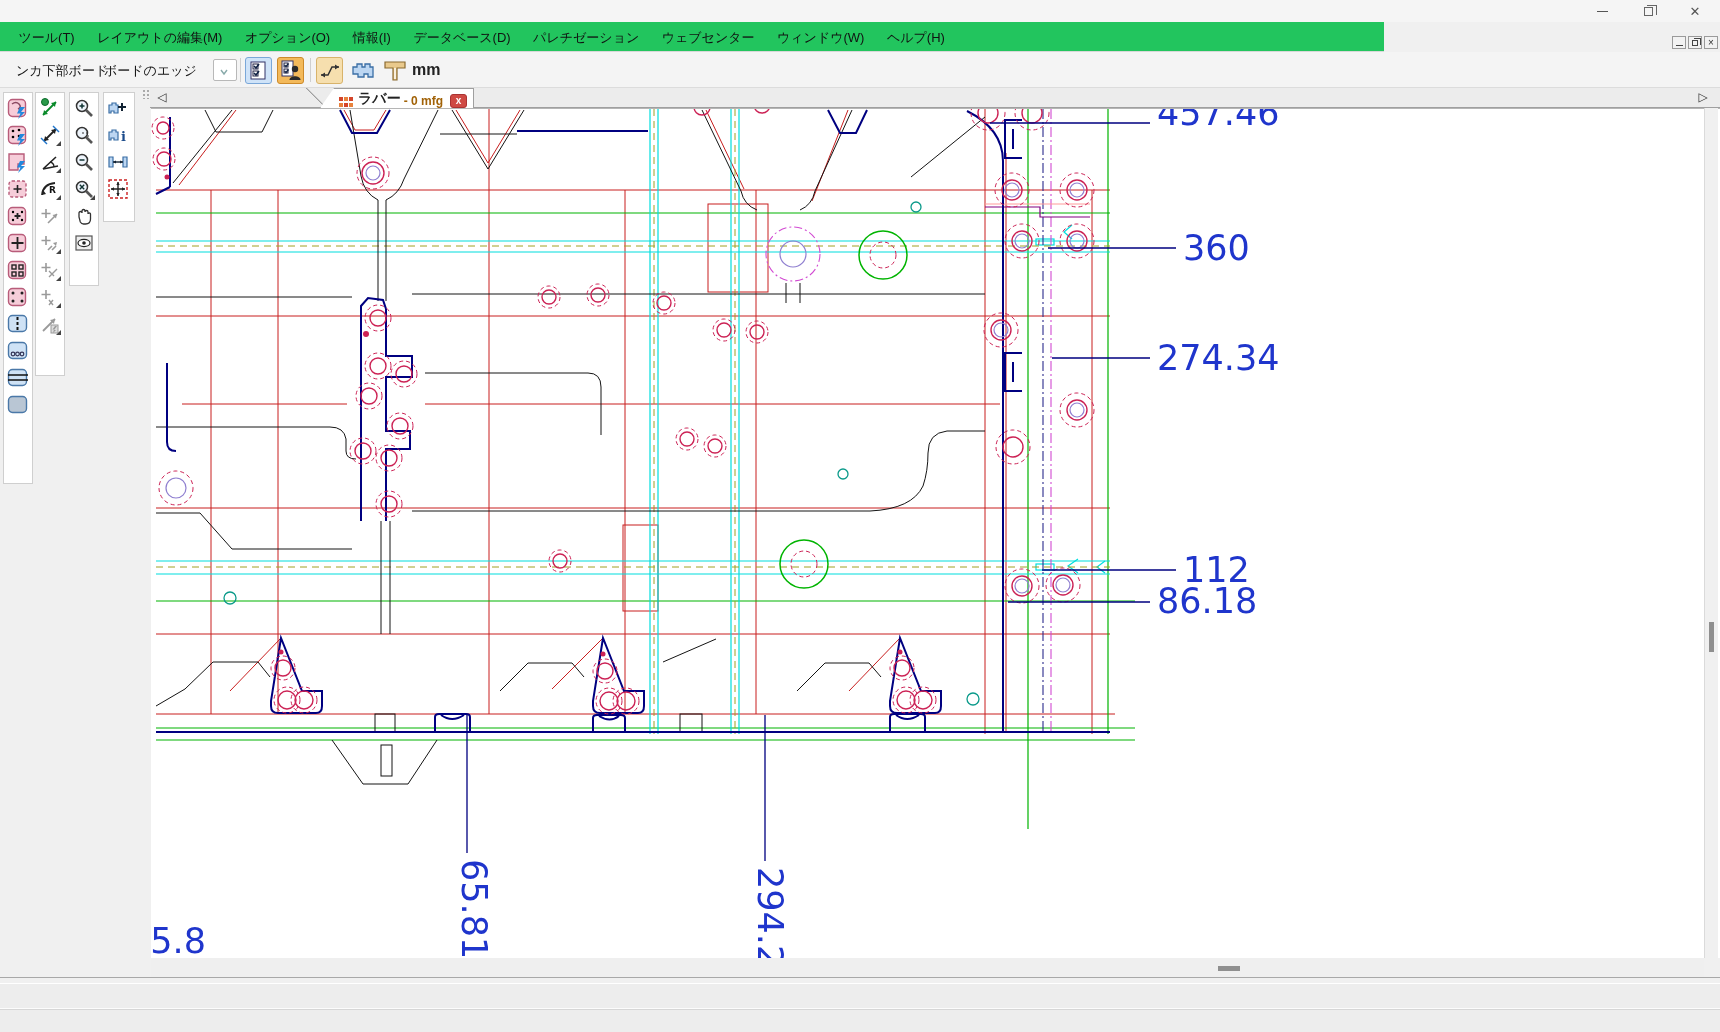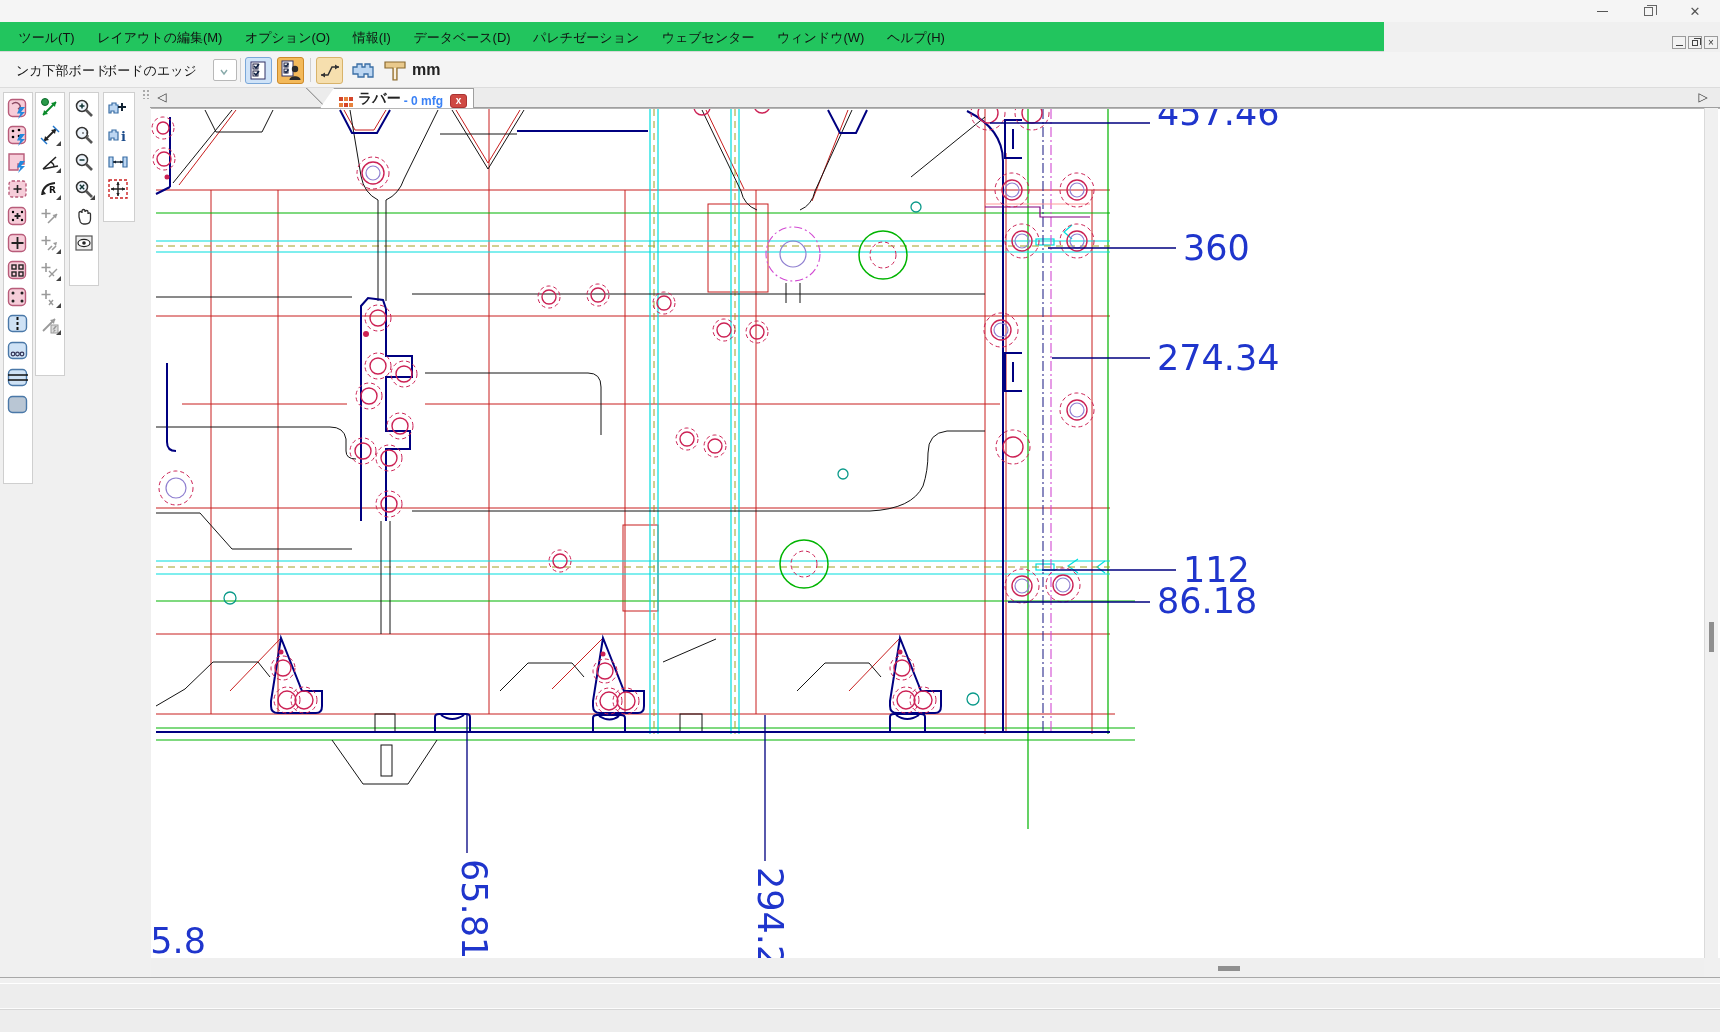--- a/index.html
+++ b/index.html
@@ -38,21 +38,21 @@
   .pbtn { width:26px; height:27px; display:flex; align-items:center; justify-content:center; }
 
   
   #tabbar { left:150px; top:88px; width:1570px; height:20px; background:#ececec; border-bottom:1px solid #9f9f9f; }
   .nav-arrow { position:absolute; top:2px; font-size:12px; color:#333; width:16px; text-align:center; }
   #doc-tab { position:absolute; left:170px; top:0px; height:20px; background:#fff; border:1px solid #9f9f9f; border-bottom:none;
              display:flex; align-items:flex-end; padding:0 6px 0 18px; clip-path:polygon(14px 0,100% 0,100% 100%,0 100%); }
   #tab-slant { position:absolute; left:156px; top:0; width:20px; height:20px;
                background:linear-gradient(to top right,transparent 48%,#9f9f9f 49%,#9f9f9f 52%,transparent 53%); }
   .tab-title { font-size:14px; font-weight:bold; color:#222; margin:0 3px 0 5px; }
-  .tab-suffix { font-size:12px; font-weight:bold; color:#3b82f6; margin-right:7px; }
+  .tab-suffix { font-size:12px; font-weight:bold; color:#a16207; margin-right:7px; }
   #tab-close { width:17px; height:14px; background:#cf4a44; border:1px solid #a33; border-radius:3px; color:#fff;
                font-size:10px; font-weight:bold; line-height:12px; text-align:center; }
   .grip-dots { position:absolute; left:-10px; top:1px; width:8px; height:10px;
                background:radial-gradient(circle,#aaa 1px,transparent 1.2px); background-size:4px 4px; }
 
   
   #canvas { left:151px; top:108px; width:1699px; height:850px; background:#fff; overflow:hidden; border-top:1px solid #b5b5b5; }
   #canvas svg { position:absolute; left:-151px; top:-108px; }
   #vscroll { left:1704px; top:108px; width:14px; height:850px; background:#f0f0f0; border-left:1px solid #dadada; }
   #vhandle { position:absolute; left:4px; top:514px; width:5px; height:30px; background:#8f8f8f; }

